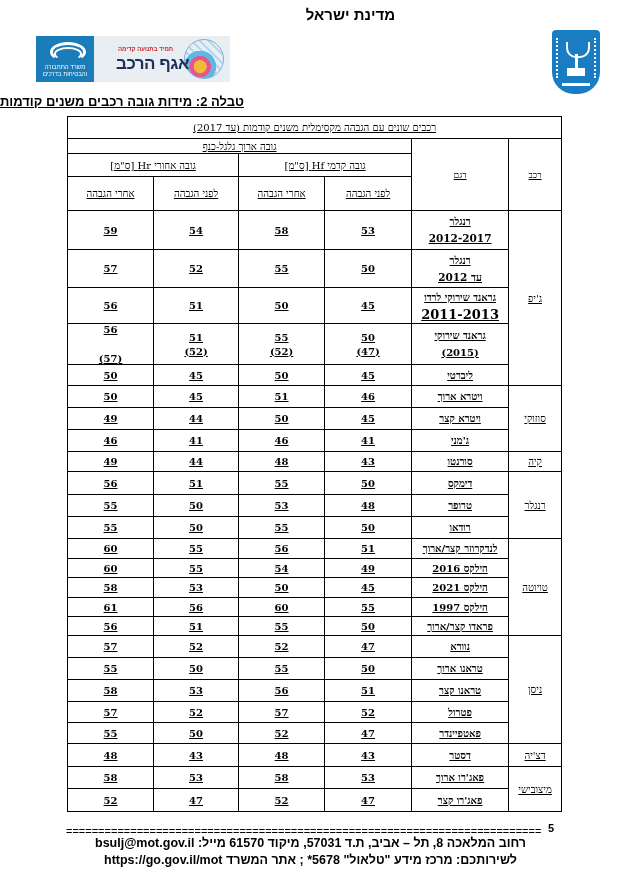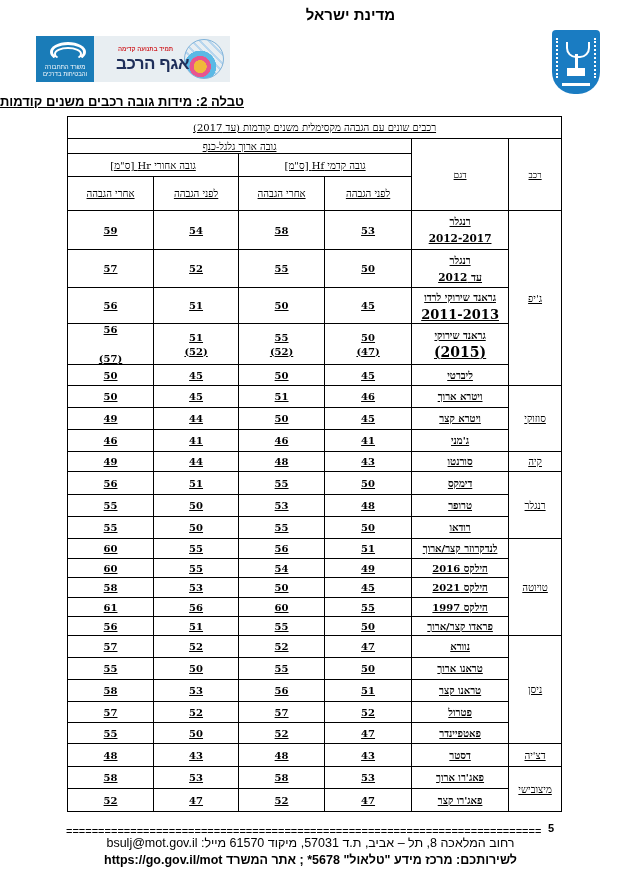--- a/index.html
+++ b/index.html
@@ -26,21 +26,21 @@
   table.data td { border:1px solid #000; text-align:center; vertical-align:middle; padding:0; font-size:10px; }
   .hdr-span { height:21px; font-size:9.5px; }
   .hdr-group { height:14px; font-size:9px; }
   .hdr-sub { height:22px; font-size:10px; }
   .hdr-col { height:33px; font-size:9.5px; }
   td.num { font-weight:bold; font-size:10.5px; }
   td.model { font-size:9px; font-weight:bold; line-height:17px; }
   td.make { font-size:9px; }
   .sep { position:absolute; left:66px; top:825px; width:490px; font-family:"Liberation Sans",sans-serif; font-size:11px; letter-spacing:0px; white-space:nowrap; overflow:hidden; }
   .pg { position:absolute; left:548px; top:822px; font-family:"Liberation Sans",sans-serif; font-size:11px; font-weight:bold; }
-  .footer1 { position:absolute; left:0; top:836px; width:621px; text-align:center; font-family:"Liberation Sans",sans-serif; font-size:12.5px; direction:rtl; }
+  .footer1 { position:absolute; left:0; top:836px; width:621px; text-align:center; font-family:"Liberation Sans",sans-serif; font-size:12.5px; direction:rtl;font-weight:bold; }
   .footer2 { position:absolute; left:0; top:853px; width:621px; text-align:center; font-family:"Liberation Sans",sans-serif; font-size:12.5px; font-weight:bold; direction:rtl; }
 </style>
 </head>
 <body>
 
 <div class="state-title">מדינת ישראל</div>
 
 <div class="logo-mot">
   <div class="blue">
     <div class="swoosh"></div>
@@ -146,21 +146,21 @@
         <td class="num">
           <div>51</div>
         </td>
         <td class="num">
           <div>56</div>
         </td>
       </tr>
       <tr style="height: 40px;">
         <td class="model">
           <div>גראנד שירוקי</div>
-          <div style="font-size: 14px;">(2015)</div>
+          <div style="font-size: 10px;">(2015)</div>
         </td>
         <td class="num">
           <div>50</div>
           <div style="margin-top: 3px;">(47)</div>
         </td>
         <td class="num">
           <div>55</div>
           <div style="margin-top: 3px;">(52)</div>
         </td>
         <td class="num">

